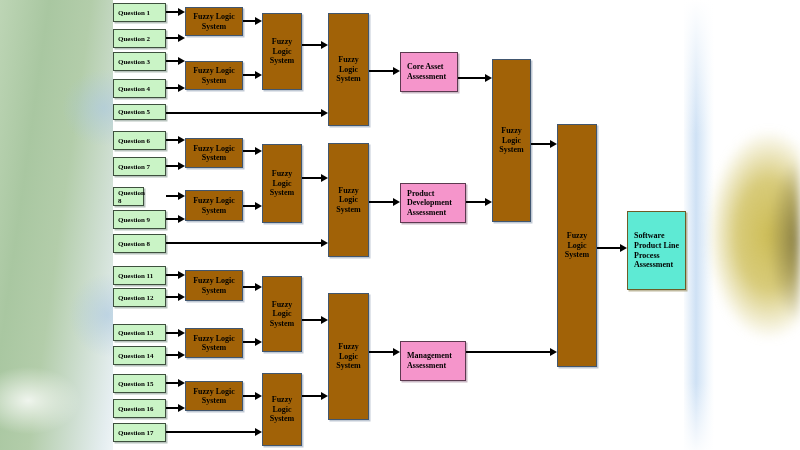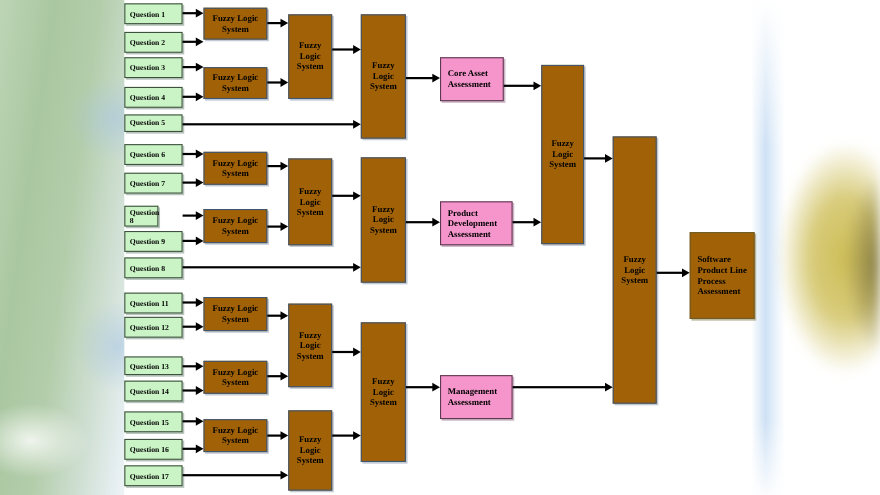--- a/index.html
+++ b/index.html
@@ -50,21 +50,21 @@
     font-size:8px;line-height:1.18;padding:1px;
     box-shadow:1.5px 1.5px 0 rgba(115,135,160,.45);
   }
   .assess{
     background:#f595cb;border-color:#5c3a50;
     font-size:8px;line-height:1.2;
     padding-left:6px;padding-right:2px;
     box-shadow:1.5px 1.5px 0 rgba(150,115,140,.5);
   }
   .final{
-    background:#a16207;border-color:#6d5c28;
+    background:#5eead4;border-color:#6d5c28;
     box-shadow:1.5px 1.5px 0 rgba(150,140,95,.6);
   }
   
   .arrow-line{position:absolute;height:2px;background:#000;}
   .arrow-head{
     position:absolute;width:0;height:0;
     border-top:4px solid transparent;
     border-bottom:4px solid transparent;
     border-left:7px solid #000;
   }

